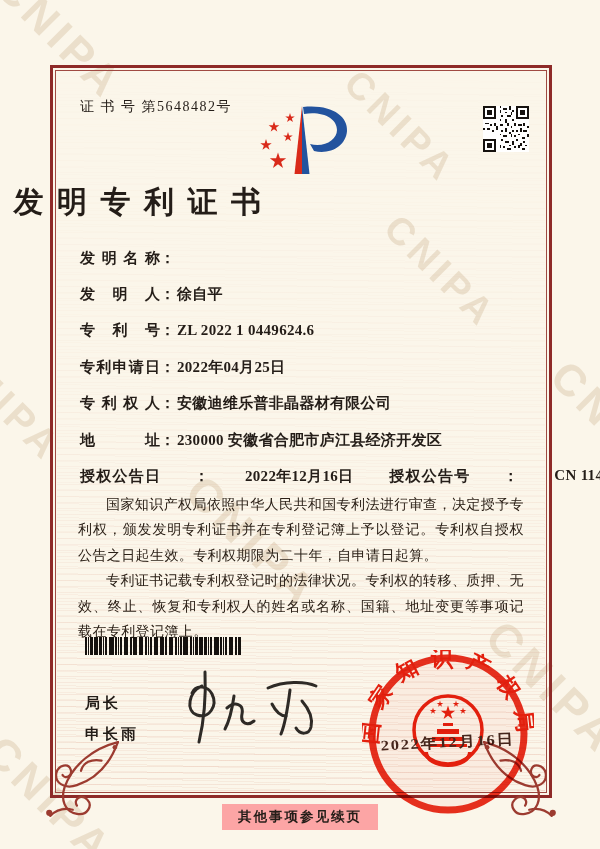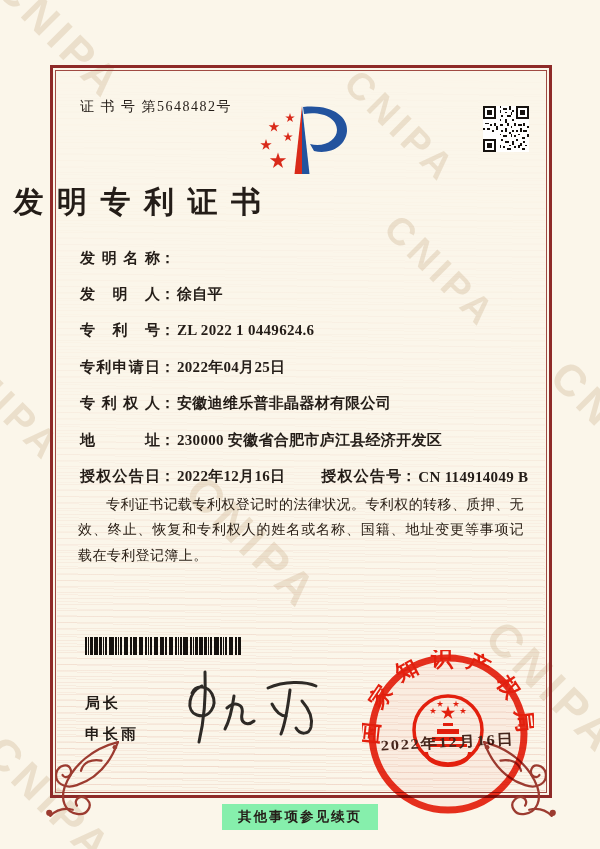--- a/index.html
+++ b/index.html
@@ -41,21 +41,21 @@
     position:absolute; left:0; top:182px; width:600px; text-align:left;
     font-size:30px; font-weight:bold; letter-spacing:0.45em; text-indent:0.45em;
     z-index:4;
   }
   
   .fields { position:absolute; left:80px; top:240px; width:442px; z-index:4; }
   .frow { height:36.4px; display:flex; align-items:center; font-size:15px; font-weight:600; }
   .flabel { display:inline-block; width:80px; text-align:justify; text-align-last:justify; }
   .fcolon { display:inline-block; margin-right:2px; }
   .fvalue { white-space:nowrap; letter-spacing:0.3px; }
-  .fgroup { display:flex; align-items:flex-end; }
+  .fgroup { display:flex; align-items:flex-start;gap:34px; }
   .fgroup.g2 { margin-left:36px; }
   
   .body-text {
     position:absolute; left:78px; top:492px; width:446px; z-index:4;
     font-size:14px; line-height:1.82; text-align:justify; letter-spacing:0.4px;
     color:#2b2017;
   }
   .body-text p { text-indent:2em; }
   
   .barcode {
@@ -71,21 +71,21 @@
   .seal { position:absolute; left:362px; top:650px; z-index:7; mix-blend-mode:multiply; }
   
   .page-info {
     position:absolute; left:50px; top:771px; width:502px; text-align:center;
     font-size:13px; letter-spacing:1px; z-index:4; font-weight:600;
   }
   .continuation {
     position:absolute; left:0; top:804px; width:600px; text-align:center; z-index:4;
   }
   .continuation span {
-    display:inline-block; background:#86efac; padding:4px 16px;
+    display:inline-block; background:#fca5a5; padding:4px 16px;
     font-size:13.5px; letter-spacing:2px; font-weight:600;
   }
 </style>
 </head>
 <body>
 
 <svg width="0" height="0" style="position:absolute">
   <defs>
     <path id="star" d="M0,-1 0.2245,-0.309 0.951,-0.309 0.363,0.118 0.588,0.809 0,0.382 -0.588,0.809 -0.363,0.118 -0.951,-0.309 -0.2245,-0.309Z"></path>
     <g id="flourish" fill="none" stroke="#9c3b30" stroke-width="2.2" stroke-linecap="round">
@@ -189,20 +189,21 @@
       </span>
       <span class="fgroup g2">
         <span class="flabel">授权公告号</span>
           <span class="fcolon">：</span>
         <span class="fvalue">CN 114914049 B</span>
       </span>
     </div>
   </div>
 
   <div class="body-text">
+    <p>国家知识产权局依照中华人民共和国专利法进行审查，决定授予专利权，颁发发明专利证书并在专利登记簿上予以登记。专利权自授权公告之日起生效。专利权期限为二十年，自申请日起算。</p>
     <p>专利证书记载专利权登记时的法律状况。专利权的转移、质押、无效、终止、恢复和专利权人的姓名或名称、国籍、地址变更等事项记载在专利登记簿上。</p>
   </div>
 
   <div class="barcode"></div>
 
   <div class="signer">
     <div>局长</div>
     <div>申长雨</div>
   </div>
 

